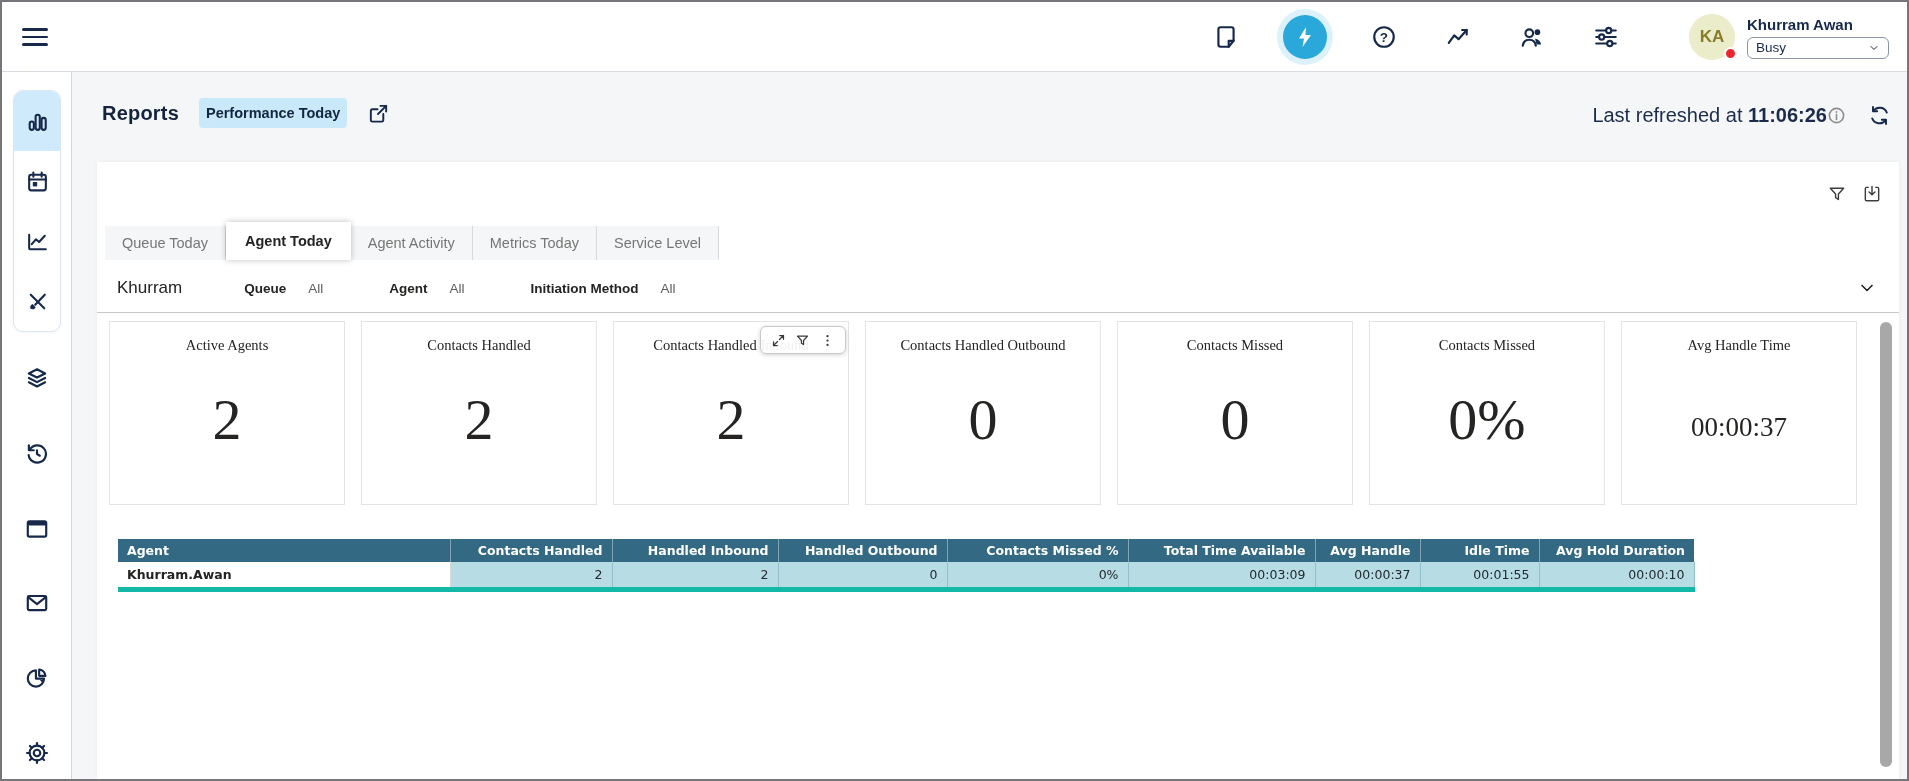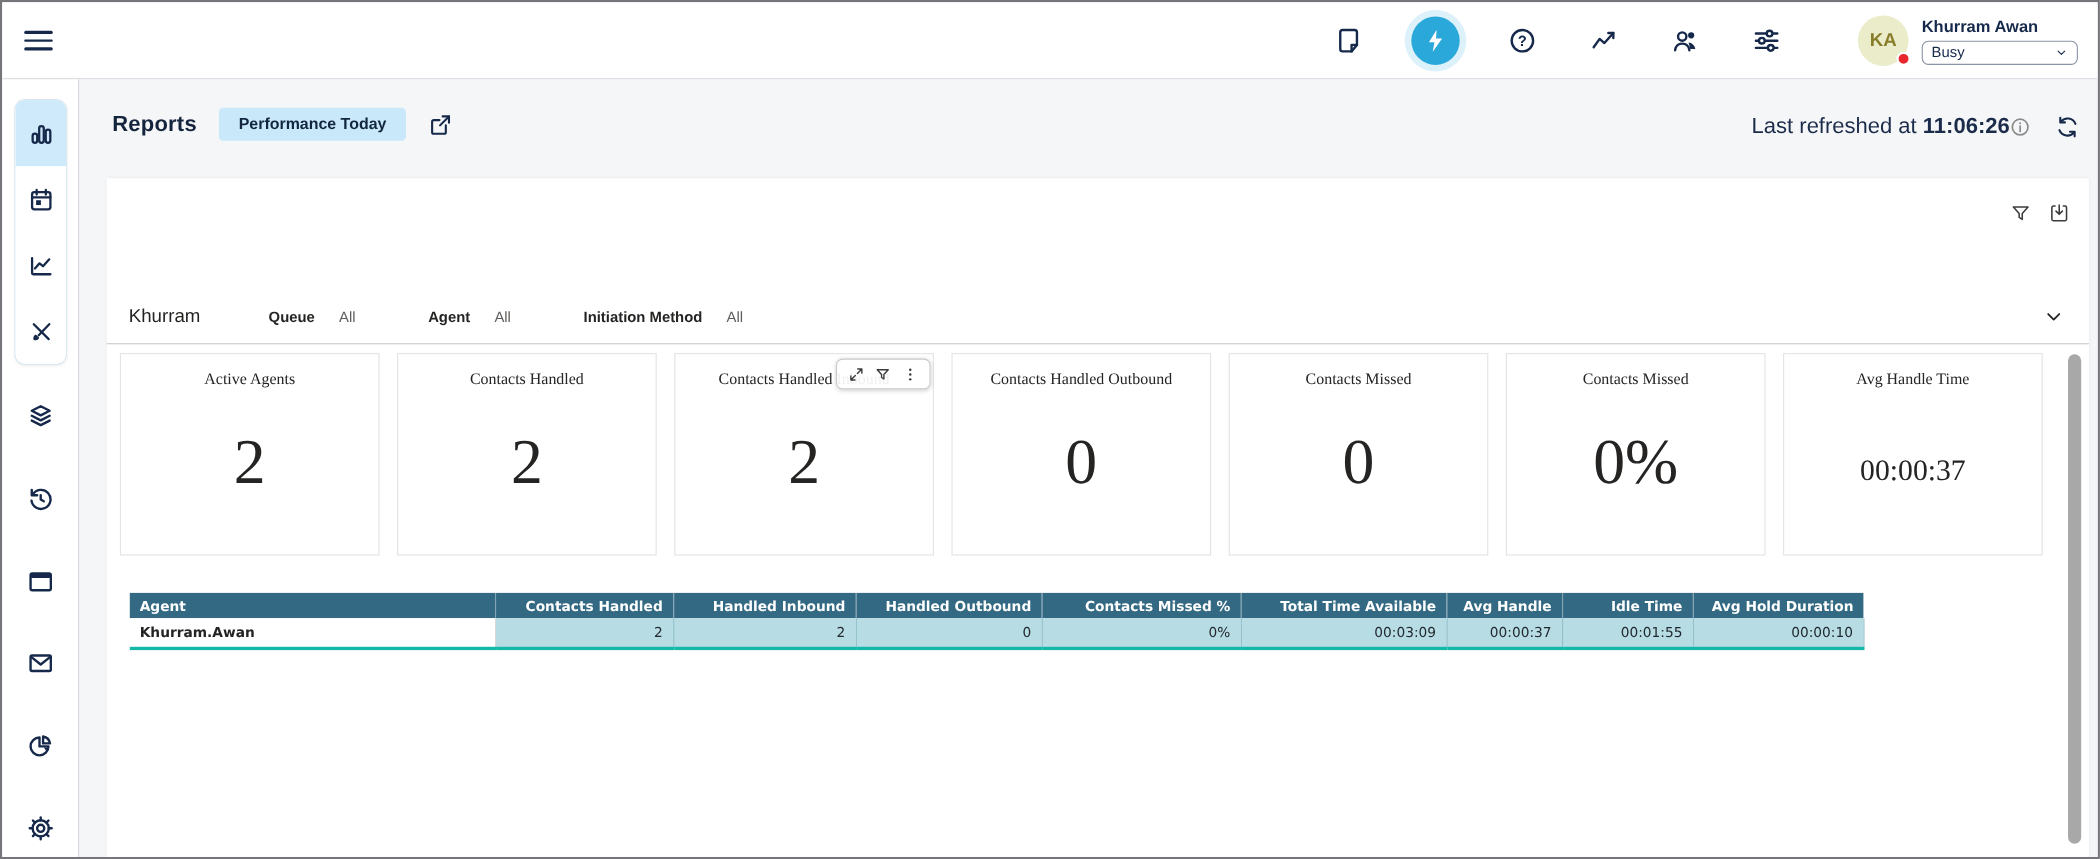--- a/index.html
+++ b/index.html
@@ -31,21 +31,21 @@
   .sidebar { position: absolute; left: 0; top: 70px; bottom: 0; width: 70px; background: #fff; border-right: 1px solid #d4d8dd; z-index: 5; }
   .side-group { position: absolute; left: 11px; top: 18px; width: 48px; border: 1px solid #d9e7f0; border-radius: 10px; background: #fff; overflow: hidden; box-shadow: 0 1px 3px rgba(0,0,0,0.04); }
   .side-item { height: 60px; display: flex; align-items: center; justify-content: center; cursor: pointer; }
   .side-item.active { background: #cfeafa; }
   .side-loose { position: absolute; left: 22px; width: 26px; height: 30px; display: flex; align-items: center; justify-content: center; cursor: pointer; }
 
   
   .main { position: absolute; left: 70px; top: 70px; right: 0; bottom: 0; background: #f5f6f8; }
   .page-header { position: absolute; left: 30px; top: 26px; display: flex; align-items: center; gap: 20px; }
   .page-title { font-size: 20px; font-weight: 700; color: #15243d; margin: 0; letter-spacing: 0.2px; }
-  .badge { background: #c9e8f9; color: #12263f; font-size: 14.5px; font-weight: 600; padding: 7px 18px; border-radius: 4px; text-align: center; }
+  .badge { background: #c9e8f9; color: #12263f; font-size: 14.5px; font-weight: 600; padding: 7px 7px; border-radius: 4px; text-align: center; }
   .refreshed { position: absolute; right: 16px; top: 32px; display: flex; align-items: center; font-size: 20px; color: #1b2b4a; }
   .refreshed b { font-weight: 700; }
   .refresh-btn { margin-left: 22px; cursor: pointer; }
 
   
   .panel { position: absolute; left: 25px; top: 90px; right: 8px; bottom: 0; background: #fff; box-shadow: 0 0 4px rgba(0,0,0,0.05); }
   .panel-tools { position: absolute; top: 22px; right: 17px; display: flex; gap: 15px; }
   .panel-tools .tool { width: 20px; height: 20px; cursor: pointer; }
   .panel-tools .stroke { stroke: #3c3c3c; stroke-width: 1.7; }
 
@@ -67,21 +67,21 @@
   .card-value { position: absolute; top: 64px; left: 0; width: 100%; text-align: center; font-size: 58px; font-weight: 300; color: #252423; }
   .card-value.small { top: 90px; font-size: 27px; }
   .card-toolbar { position: absolute; top: 4px; right: 2px; width: 86px; height: 28px; background: rgba(255,255,255,0.93); border: 1px solid #c8c8c8; border-radius: 6px; box-shadow: 0 1px 4px rgba(0,0,0,0.18); display: flex; align-items: center; justify-content: space-around; z-index: 3; padding: 0 5px; }
   .card-toolbar .ct-icon { width: 15px; height: 15px; cursor: pointer; }
   .card-toolbar .stroke { stroke: #3a3a3a; stroke-width: 2; }
 
   table.grid { position: absolute; top: 377px; left: 21px; width: 1576px; border-collapse: collapse; font-family: "DejaVu Sans", sans-serif; font-size: 12.5px; table-layout: fixed; }
   .grid th { background: #336983; color: #fff; font-weight: 700; height: 23px; padding: 0 9px; text-align: right; border-right: 1px solid rgba(255,255,255,0.4); cursor: pointer; }
   .grid th.agent { text-align: left; }
   .grid th:last-child { border-right: none; }
-  .grid td { height: 27px; padding: 0 9px; text-align: right; color: #21292e; border-bottom: 3px solid #14b8a6; }
+  .grid td { height: 27px; padding: 0 9px; text-align: right; color: #21292e; border-bottom: 5px solid #14b8a6; }
   .grid tr.hl td { background: #b7dce4; border-right: 1px solid #93bfca; }
   .grid tr td.agent { background: #fff; text-align: left; font-weight: 600; color: #252423; border-right: 1px solid #d9d9d9; }
   .grid tr.plain td { background: #fff; border-right: 1px solid #e6e6e6; }
   .grid td:last-child { border-right: none; }
 
   .vscroll { position: absolute; top: 160px; right: 7px; width: 12px; height: 445px; background: #a8a8a8; border-radius: 6px; cursor: pointer; }
 </style>
 </head>
 <body>
 
@@ -253,20 +253,27 @@
       <div class="panel-tools">
         <svg class="tool" viewBox="0 0 24 24">
           <path class="stroke" d="M4 5h16l-6.3 7v6.5l-3.4-2.2V12z"></path>
         </svg>
         <svg class="tool" viewBox="0 0 24 24">
           <path class="stroke" d="M7.5 4H5.5A1.5 1.5 0 0 0 4 5.5v13A1.5 1.5 0 0 0 5.5 20h13a1.5 1.5 0 0 0 1.5-1.5v-13A1.5 1.5 0 0 0 18.5 4h-2"></path>
           <path class="stroke" d="M12 3v10M12 13l-3.5-3.5M12 13l3.5-3.5"></path>
         </svg>
       </div>
 
+      <div class="tabs">
+        <div class="tab">Queue Today</div>
+        <div class="tab active">Agent Today</div>
+        <div class="tab">Agent Activity</div>
+        <div class="tab">Metrics Today</div>
+        <div class="tab">Service Level</div>
+      </div>
 
       <div class="controls">
         <span class="controls-title">Khurram</span>
         <span class="filter">
           <span class="f-name">Queue</span>
           <span class="f-val">All</span>
         </span>
         <span class="filter">
           <span class="f-name">Agent</span>
           <span class="f-val">All</span>

